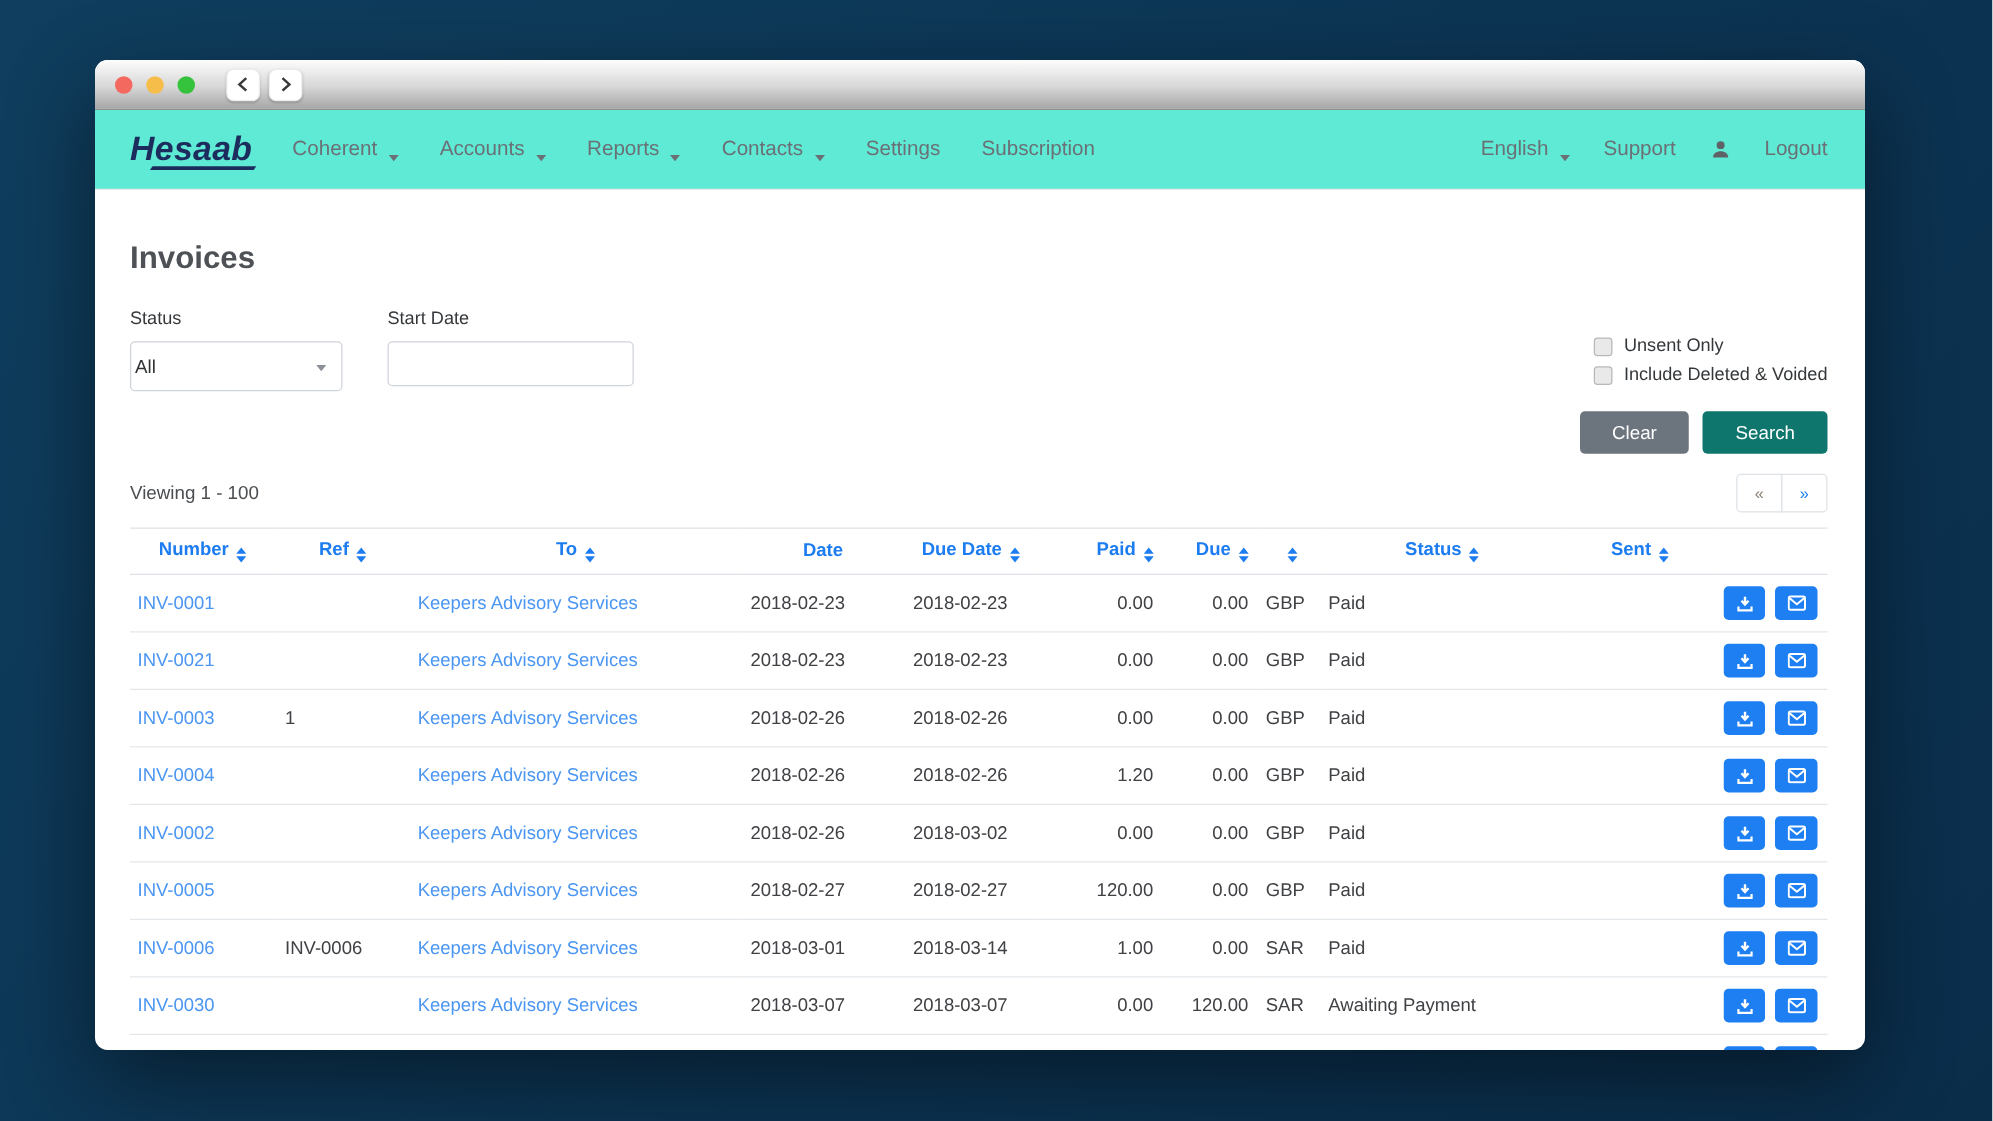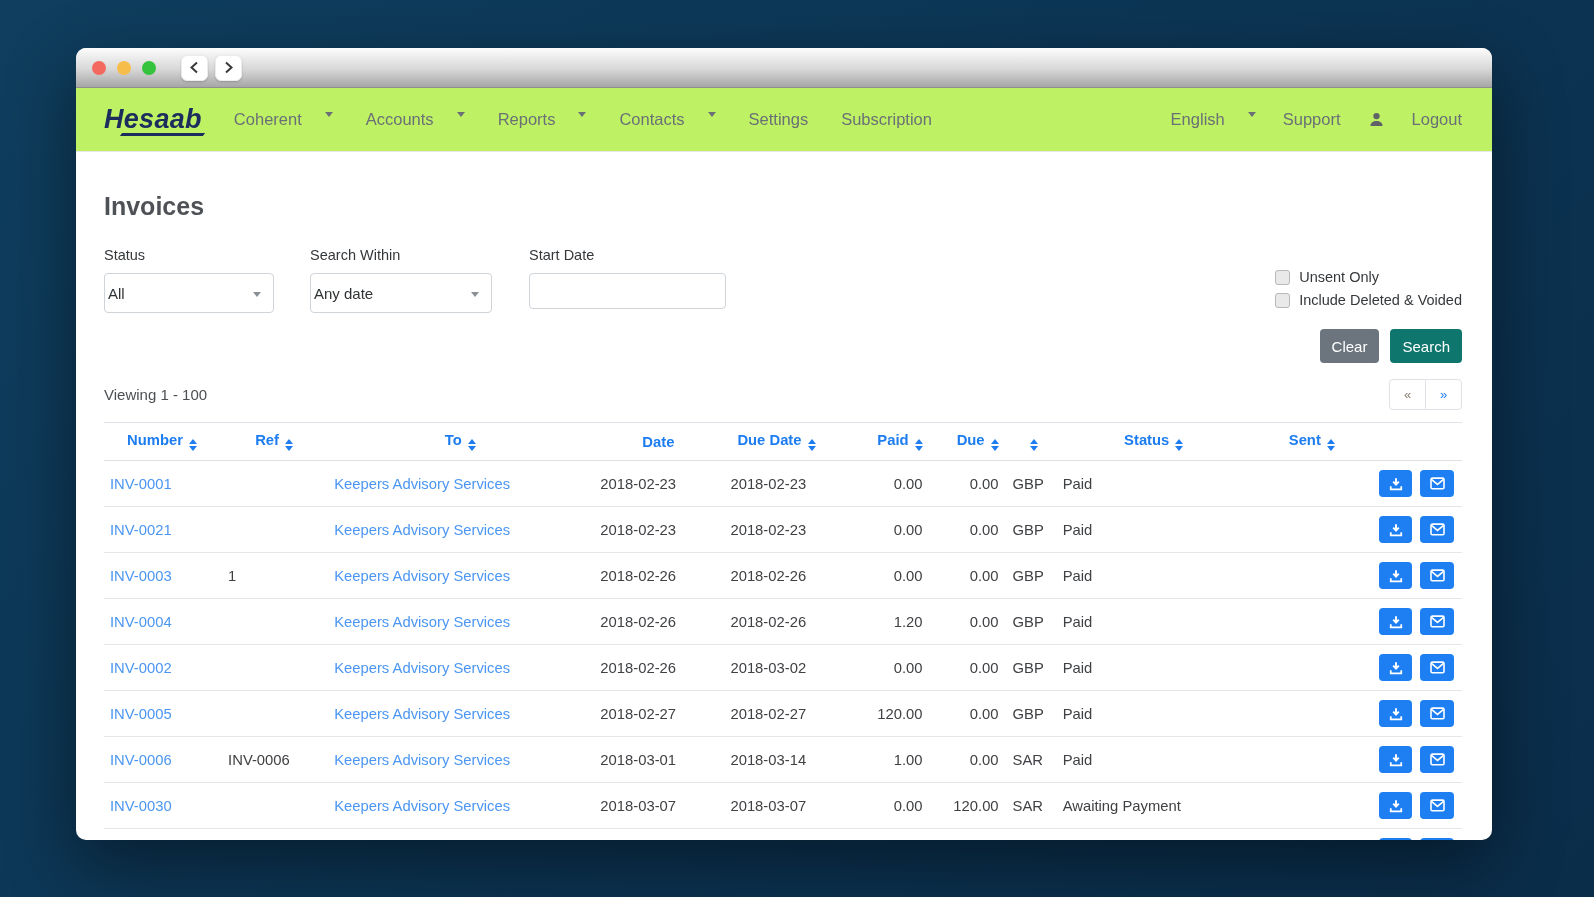--- a/index.html
+++ b/index.html
@@ -15,28 +15,28 @@
   
   .titlebar { height:40px; background:linear-gradient(#fdfdfd 0%,#d7d7d7 55%,#a6a6a6 100%);
               border-bottom:1px solid #8f8f8f; display:flex; align-items:center; padding:0 16px; }
   .dot { width:14px; height:14px; border-radius:50%; margin-right:11px; display:inline-block; }
   .dot.red{ background:#f4695f; } .dot.yellow{ background:#f7bd4a; } .dot.green{ background:#35c23d; }
   .navbtns { margin-left:14px; display:flex; gap:7px; }
   .navbtn { width:27px; height:26px; background:#fff; border:1px solid #ececec; border-radius:6px;
             display:flex; align-items:center; justify-content:center; box-shadow:0 1px 2px rgba(0,0,0,.18); cursor:pointer; }
 
   
-  .appnav { height:64px; background:#bef264; border-bottom:1px solid #e8e8e8;
+  .appnav { height:64px; background:#5eead4; border-bottom:1px solid #e8e8e8;
             display:flex; align-items:center; padding:0 30px 0 28px; }
   .brand { font-style:italic; font-weight:900; font-size:27px; color:#1c2c5c; letter-spacing:.3px;
            position:relative; padding-right:6px; margin-right:26px; cursor:pointer; }
   .brand::after { content:""; position:absolute; left:16%; bottom:-1px; width:80%; height:3px;
                   background:#1c2c5c; transform:skewX(-35deg); }
   .menu { display:flex; align-items:center; gap:33px; color:#6a7076; font-size:16.5px; }
-  .menu-item { display:flex; align-items:flex-start; gap:23px; cursor:pointer; white-space:nowrap; }
+  .menu-item { display:flex; align-items:flex-end; gap:9px; cursor:pointer; white-space:nowrap; }
   .caret { width:0; height:0; border-left:4.5px solid transparent; border-right:4.5px solid transparent;
            border-top:5px solid #6a7076; display:inline-block; margin-top:2px; }
   .menu-right { margin-left:auto; display:flex; align-items:center; gap:27px; color:#6a7076; font-size:16.5px; }
 
   
   .content { padding:28px 30px 0 28px; }
   .page-title { font-size:25px; font-weight:700; color:#4e5256; margin:12px 0 26px; }
 
   .filter-row { display:flex; align-items:flex-start; }
   .fgroup label { display:block; font-size:14.5px; color:#35383b; margin-bottom:10px; white-space:nowrap; }
@@ -55,21 +55,21 @@
   .contact-icon { position:absolute; right:8px; top:8px; width:15px; height:20px;
                   border:2px solid #8f8f8f; border-radius:3px; display:flex; align-items:flex-end; justify-content:center; }
   .contact-icon i { width:0; height:0; border-left:3px solid transparent; border-right:3px solid transparent;
                     border-bottom:5px solid #4a4a4a; margin-bottom:3px; }
 
   .checks { margin-left:auto; padding-top:22px; }
   .check-row { display:flex; align-items:center; gap:9px; font-size:14.5px; color:#35383b; margin-bottom:7px; cursor:pointer; }
   .cb { width:15px; height:15px; border:1px solid #b8b8b8; border-radius:3px; background:#e9e9e9; flex:0 0 auto; }
 
   .btnrow { display:flex; justify-content:flex-end; gap:11px; margin-top:14px; }
-  .btn { height:34px; padding:0 12px; border:none; border-radius:4px; color:#fff; font-size:15px;
+  .btn { height:34px; padding:0 26px; border:none; border-radius:4px; color:#fff; font-size:15px;
          font-family:inherit; cursor:pointer; }
   .btn.clear { background:#6c757d; }
   .btn.search { background:#0f766e; }
 
   .viewrow { display:flex; justify-content:space-between; align-items:center; margin-top:16px; }
   .viewing { font-size:15px; color:#4c4f52; }
   .pager { display:inline-flex; }
   .pg { width:37px; height:31px; background:#fff; border:1px solid #dee2e6; display:flex;
         align-items:center; justify-content:center; font-size:13px; cursor:pointer; }
   .pg.prev { border-radius:4px 0 0 4px; color:#8a7f72; }
@@ -166,27 +166,20 @@
       <h2 class="page-title">Invoices</h2>
 
       <div class="filter-row">
         <div class="fgroup g-status">
           <label>Status</label>
           <div class="select">
             <span>All</span>
             <i class="caret"></i>
           </div>
         </div>
-        <div class="fgroup g-within">
-          <label>Search Within</label>
-          <div class="select">
-            <span>Any date</span>
-            <i class="caret"></i>
-          </div>
-        </div>
         <div class="fgroup g-start">
           <label>Start Date</label>
           <input class="tinput" type="text" value="" style="">
         </div>
         <div class="checks">
           <div class="check-row">
             <span class="cb"></span>
             <span>Unsent Only</span>
           </div>
           <div class="check-row">

